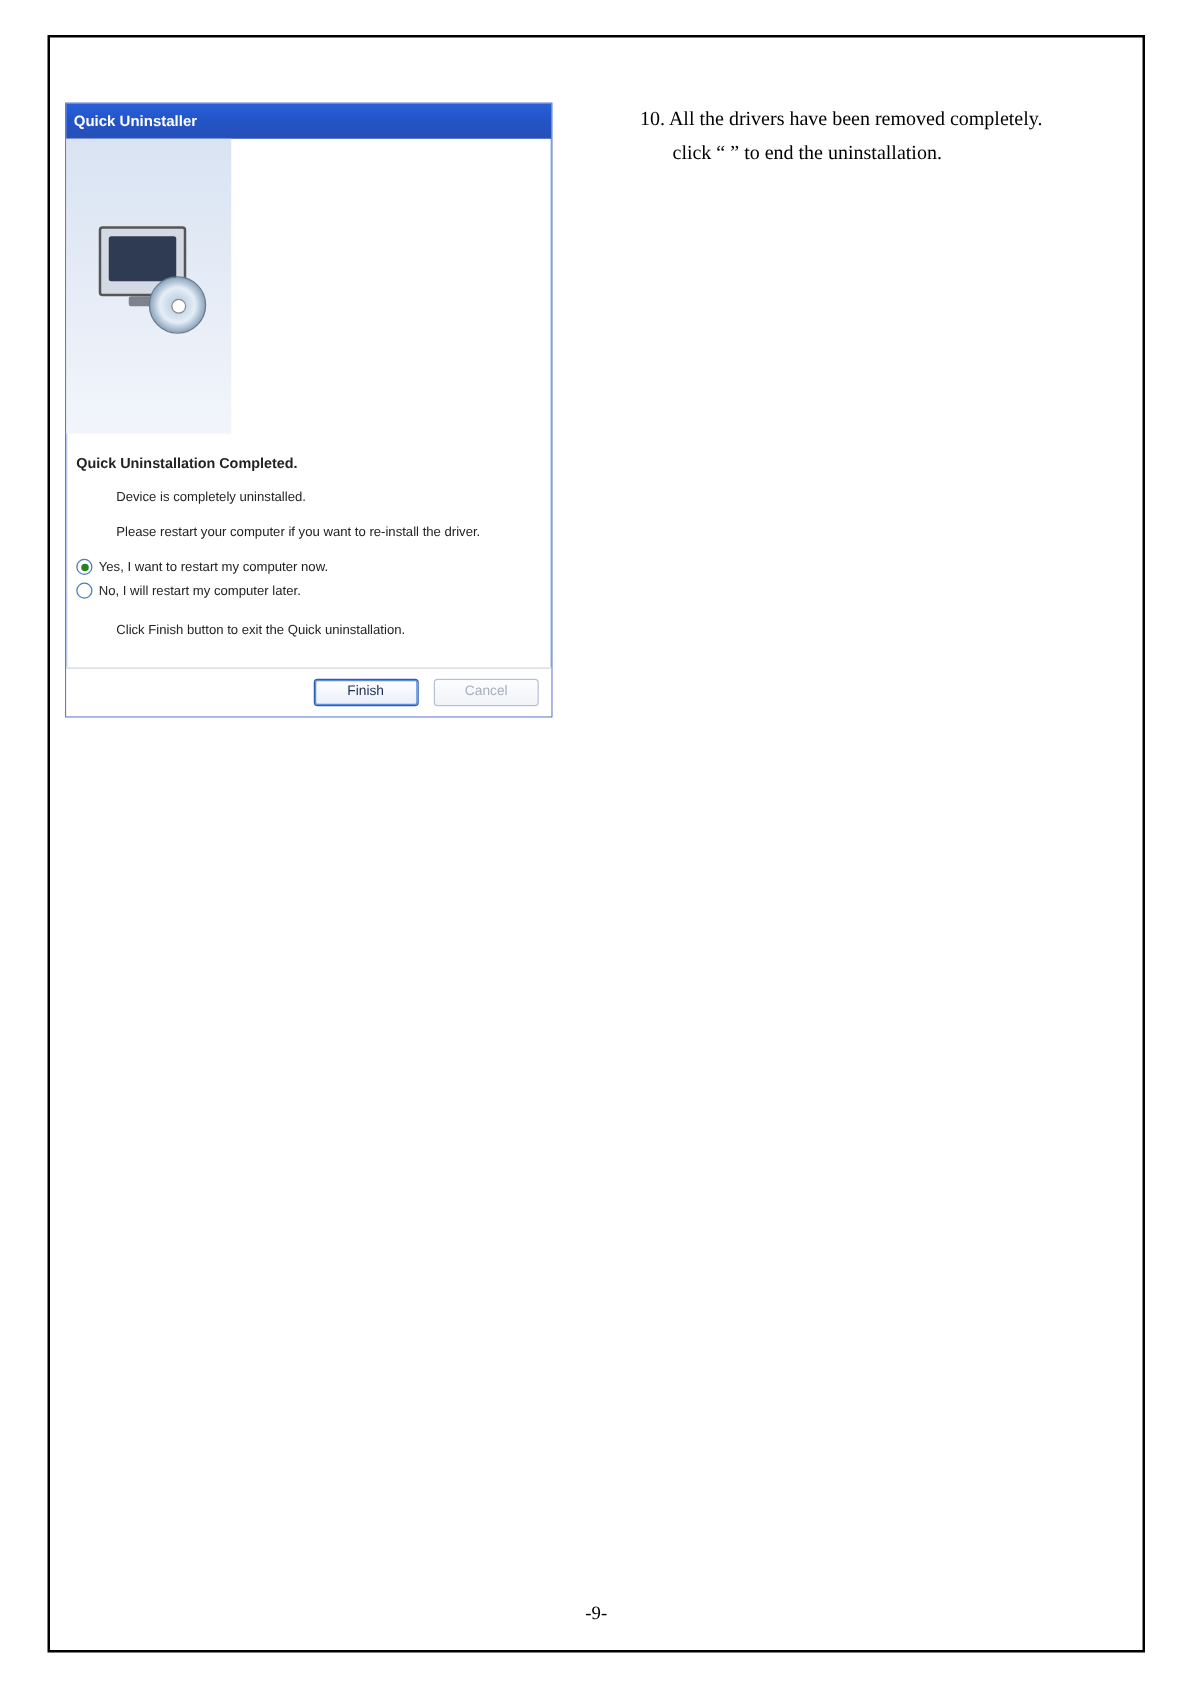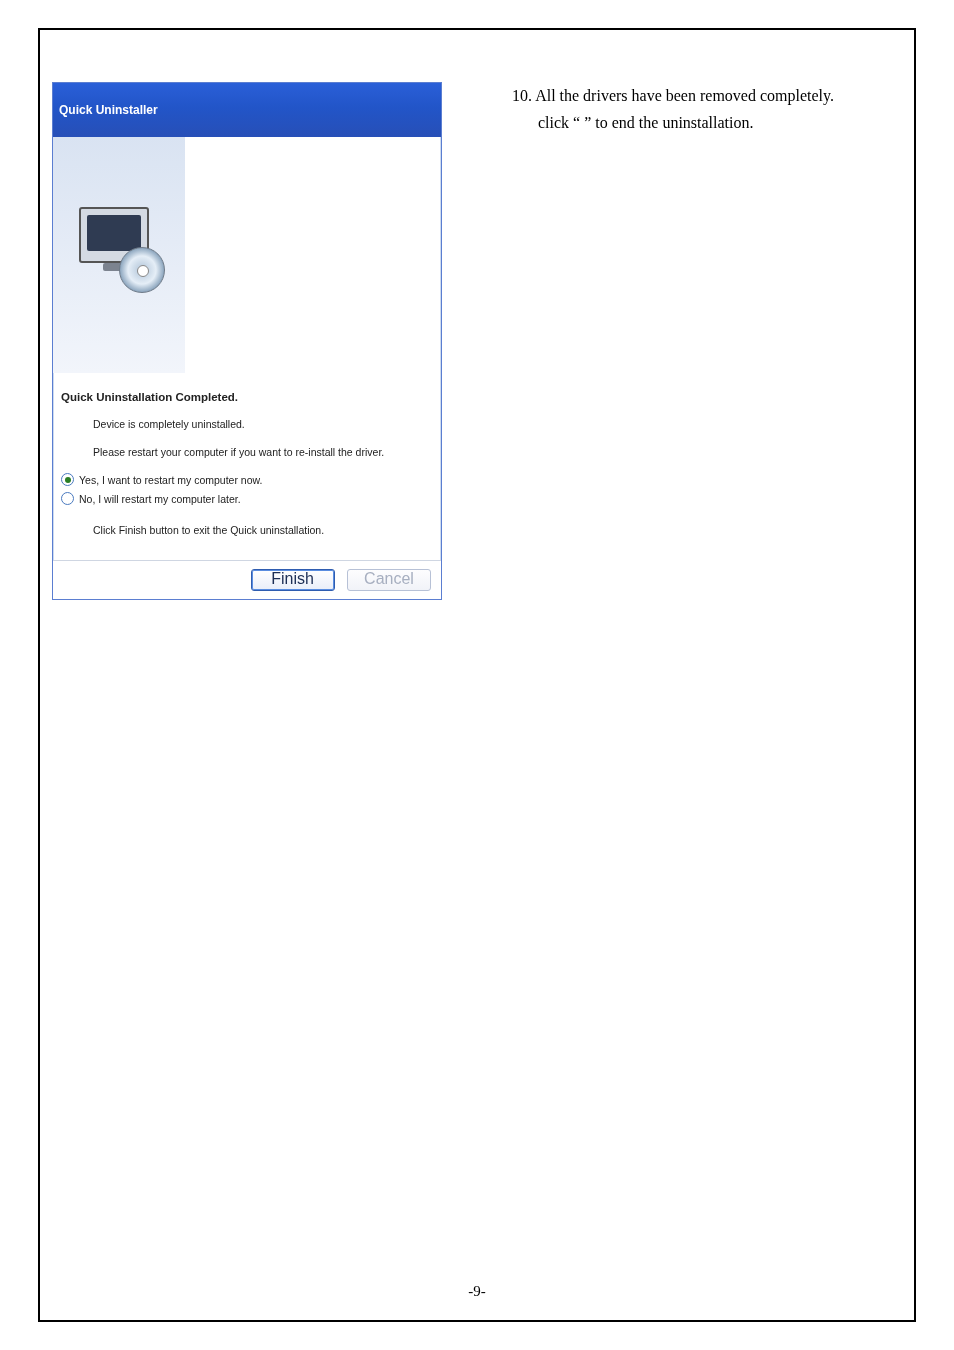--- a/index.html
+++ b/index.html
@@ -36,21 +36,21 @@
   .dialog {
     width: 388px;
     border: 1px solid #5b7ed1;
     font-family: Tahoma, Arial, sans-serif;
     background: #fff;
     box-shadow: 0 0 0 1px #cddbf0 inset;
   }
   .titlebar {
     height: 22px;
     line-height: 22px;
-    padding: 16px 6px;
+    padding: 3px 6px;
     color: #fff;
     font-size: 12px;
     font-weight: bold;
     background: linear-gradient(to bottom, #2a5fd8 0%, #2255c8 45%, #274fb7 100%);
   }
   .dialog-body {
     display: flex;
     flex-direction: column;
   }
   .sidebar-img {
@@ -150,21 +150,21 @@
     border-top: 1px solid #cfd6e2;
     padding: 8px 10px;
     text-align: right;
     background: #fff;
   }
   .xp-btn {
     display: inline-block;
     min-width: 70px;
     height: 20px;
     line-height: 18px;
-    font-size: 16px;
+    font-size: 11px;
     font-family: Tahoma, Arial, sans-serif;
     text-align: center;
     border: 1px solid #6b8bc9;
     border-radius: 3px;
     background: linear-gradient(to bottom, #fff, #e9eef9);
     color: #1c2e55;
     margin-left: 8px;
     padding: 0 6px;
   }
   .xp-btn.default {

